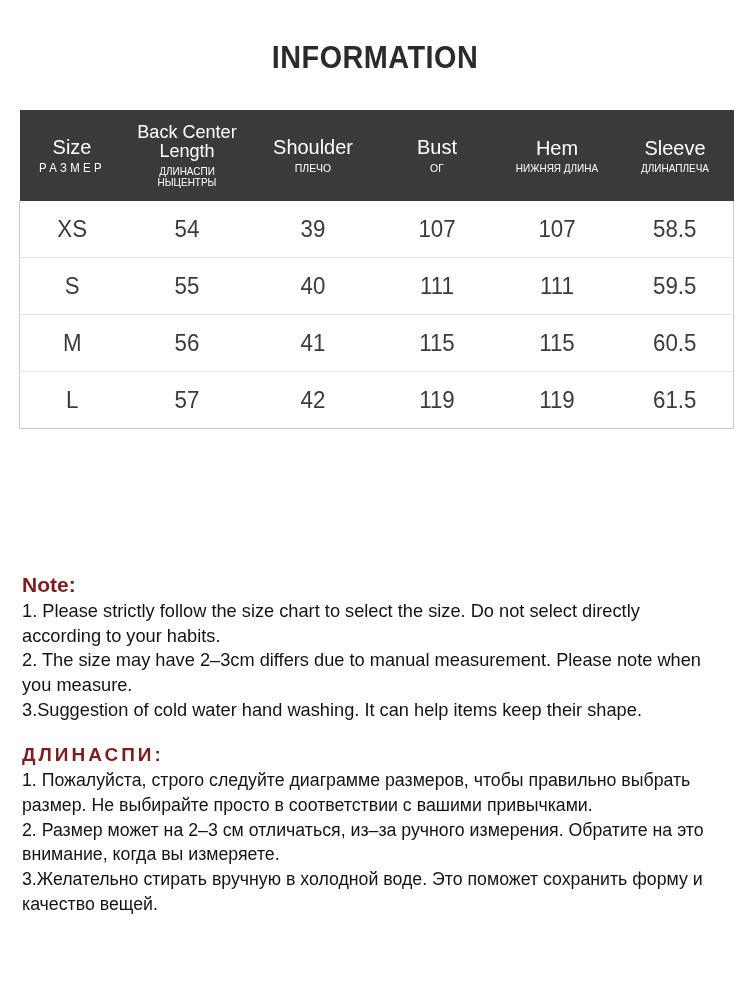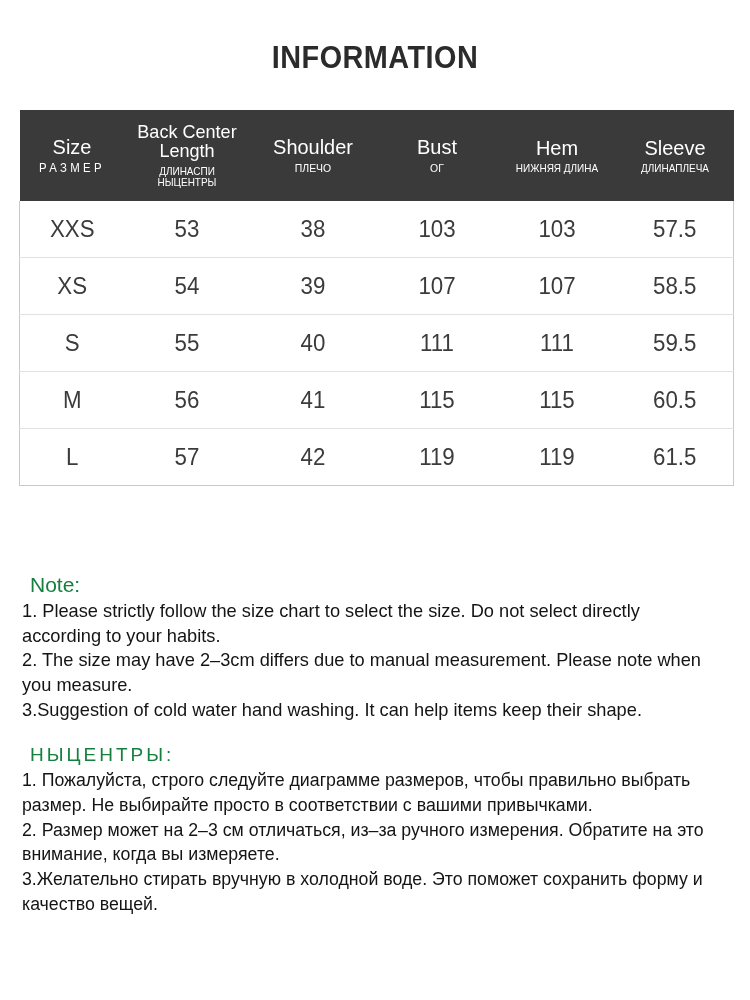--- a/index.html
+++ b/index.html
@@ -113,24 +113,24 @@
 
   
   .notes {
     position: absolute;
     left: 22px;
     top: 572px;
     width: 706px;
   }
   .note-head {
     font-size: 21px;
-    font-weight: normal;
-    color: #15803d;
+    font-weight: bold;
+    color: #7f1d1d;
     line-height: 1.25;
-    margin: 0 0 1px 8px;
+    margin: 0 0 1px 0;
   }
   .note-head.ru {
     letter-spacing: 3px;
     font-size: 19px;
   }
   .note-line {
     font-size: 18.5px;
     line-height: 1.33;
     color: #141414;
     margin: 0;
@@ -184,28 +184,20 @@
           <span class="h-ru tiny">НИЖНЯЯ ДЛИНА</span>
         </th>
         <th>
           <span class="h-en">Sleeve</span>
           <span class="h-ru tiny">ДЛИНАПЛЕЧА</span>
         </th>
       </tr>
     </thead>
     <tbody>
       <tr>
-        <td>XXS</td>
-        <td>53</td>
-        <td>38</td>
-        <td>103</td>
-        <td>103</td>
-        <td>57.5</td>
-      </tr>
-      <tr>
         <td>XS</td>
         <td>54</td>
         <td>39</td>
         <td>107</td>
         <td>107</td>
         <td>58.5</td>
       </tr>
       <tr>
         <td>S</td>
         <td>55</td>
@@ -236,21 +228,21 @@
   <div class="notes">
 
     <div class="notes-en">
       <p class="note-head">Note:</p>
       <p class="note-line">1. Please strictly follow the size chart  to select the size. Do not select directly according to your habits.</p>
       <p class="note-line">2. The size may have 2–3cm differs due to manual measurement. Please note when you measure.</p>
       <p class="note-line">3.Suggestion of cold water hand washing. It can help items keep their shape.</p>
     </div>
 
     <div class="notes-ru">
-      <p class="note-head ru">НЫЦЕНТРЫ:</p>
+      <p class="note-head ru">ДЛИНАСПИ:</p>
       <p class="note-line ru">1. Пожалуйста, строго следуйте диаграмме размеров, чтобы правильно выбрать размер. Не выбирайте просто в соответствии с вашими привычками.</p>
       <p class="note-line ru">2. Размер может на 2–3 см отличаться, из–за ручного измерения. Обратите на это внимание, когда вы измеряете.</p>
       <p class="note-line ru">3.Желательно стирать вручную в холодной воде. Это поможет сохранить форму и качество вещей.</p>
     </div>
 
   </div>
 
 </div>
 
 </body></html>

